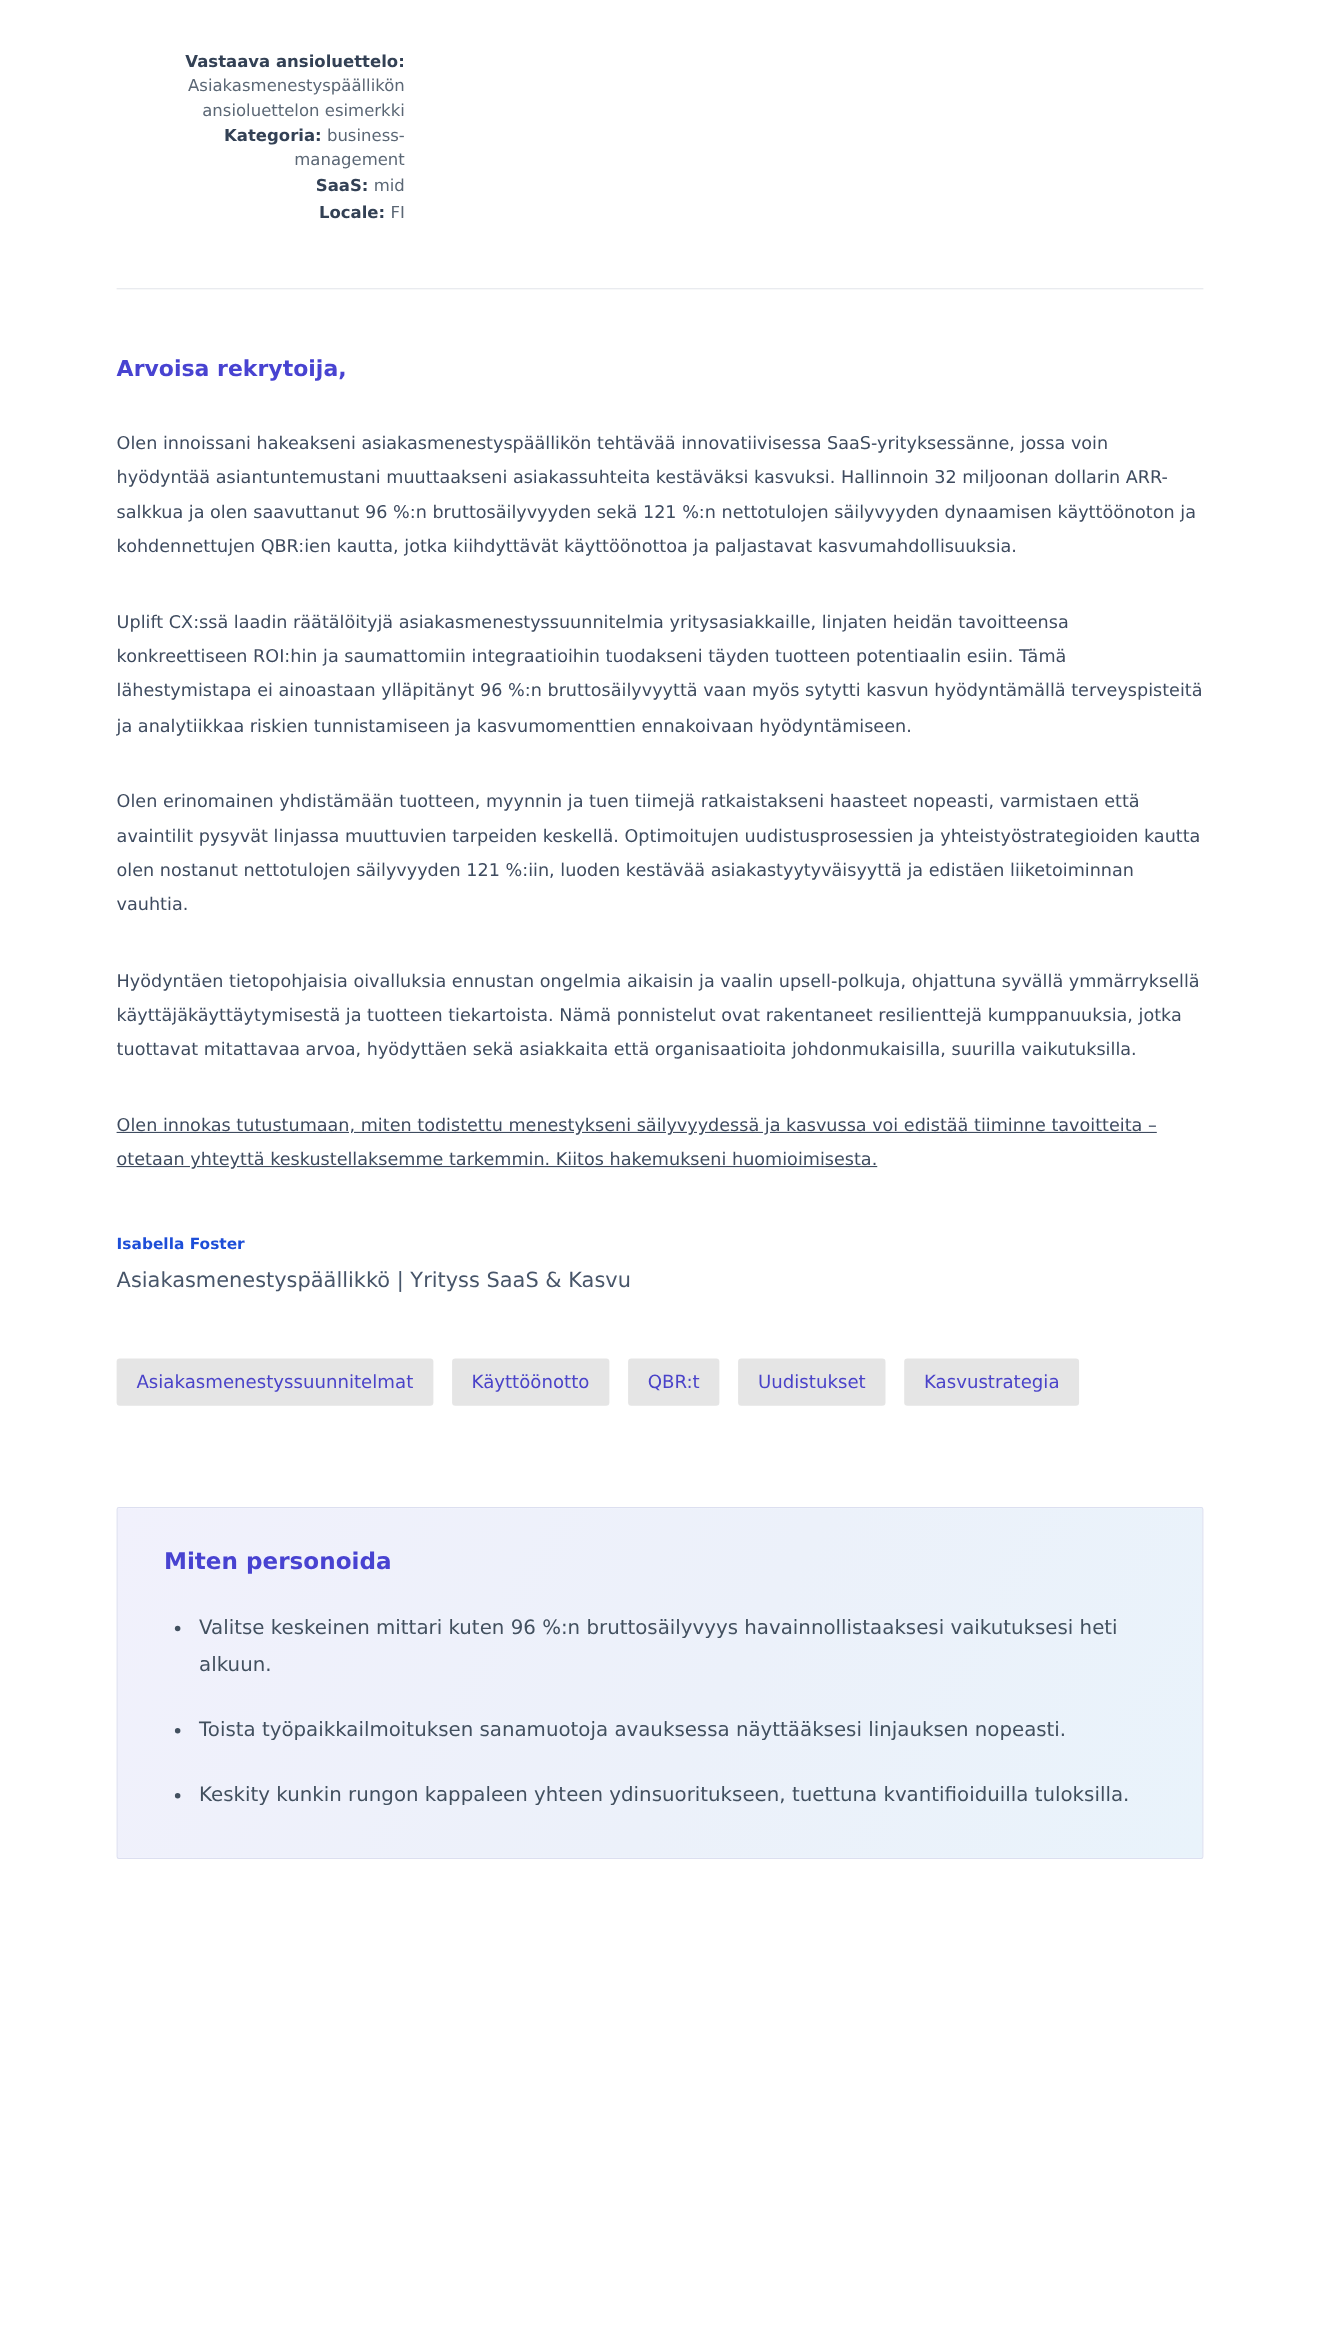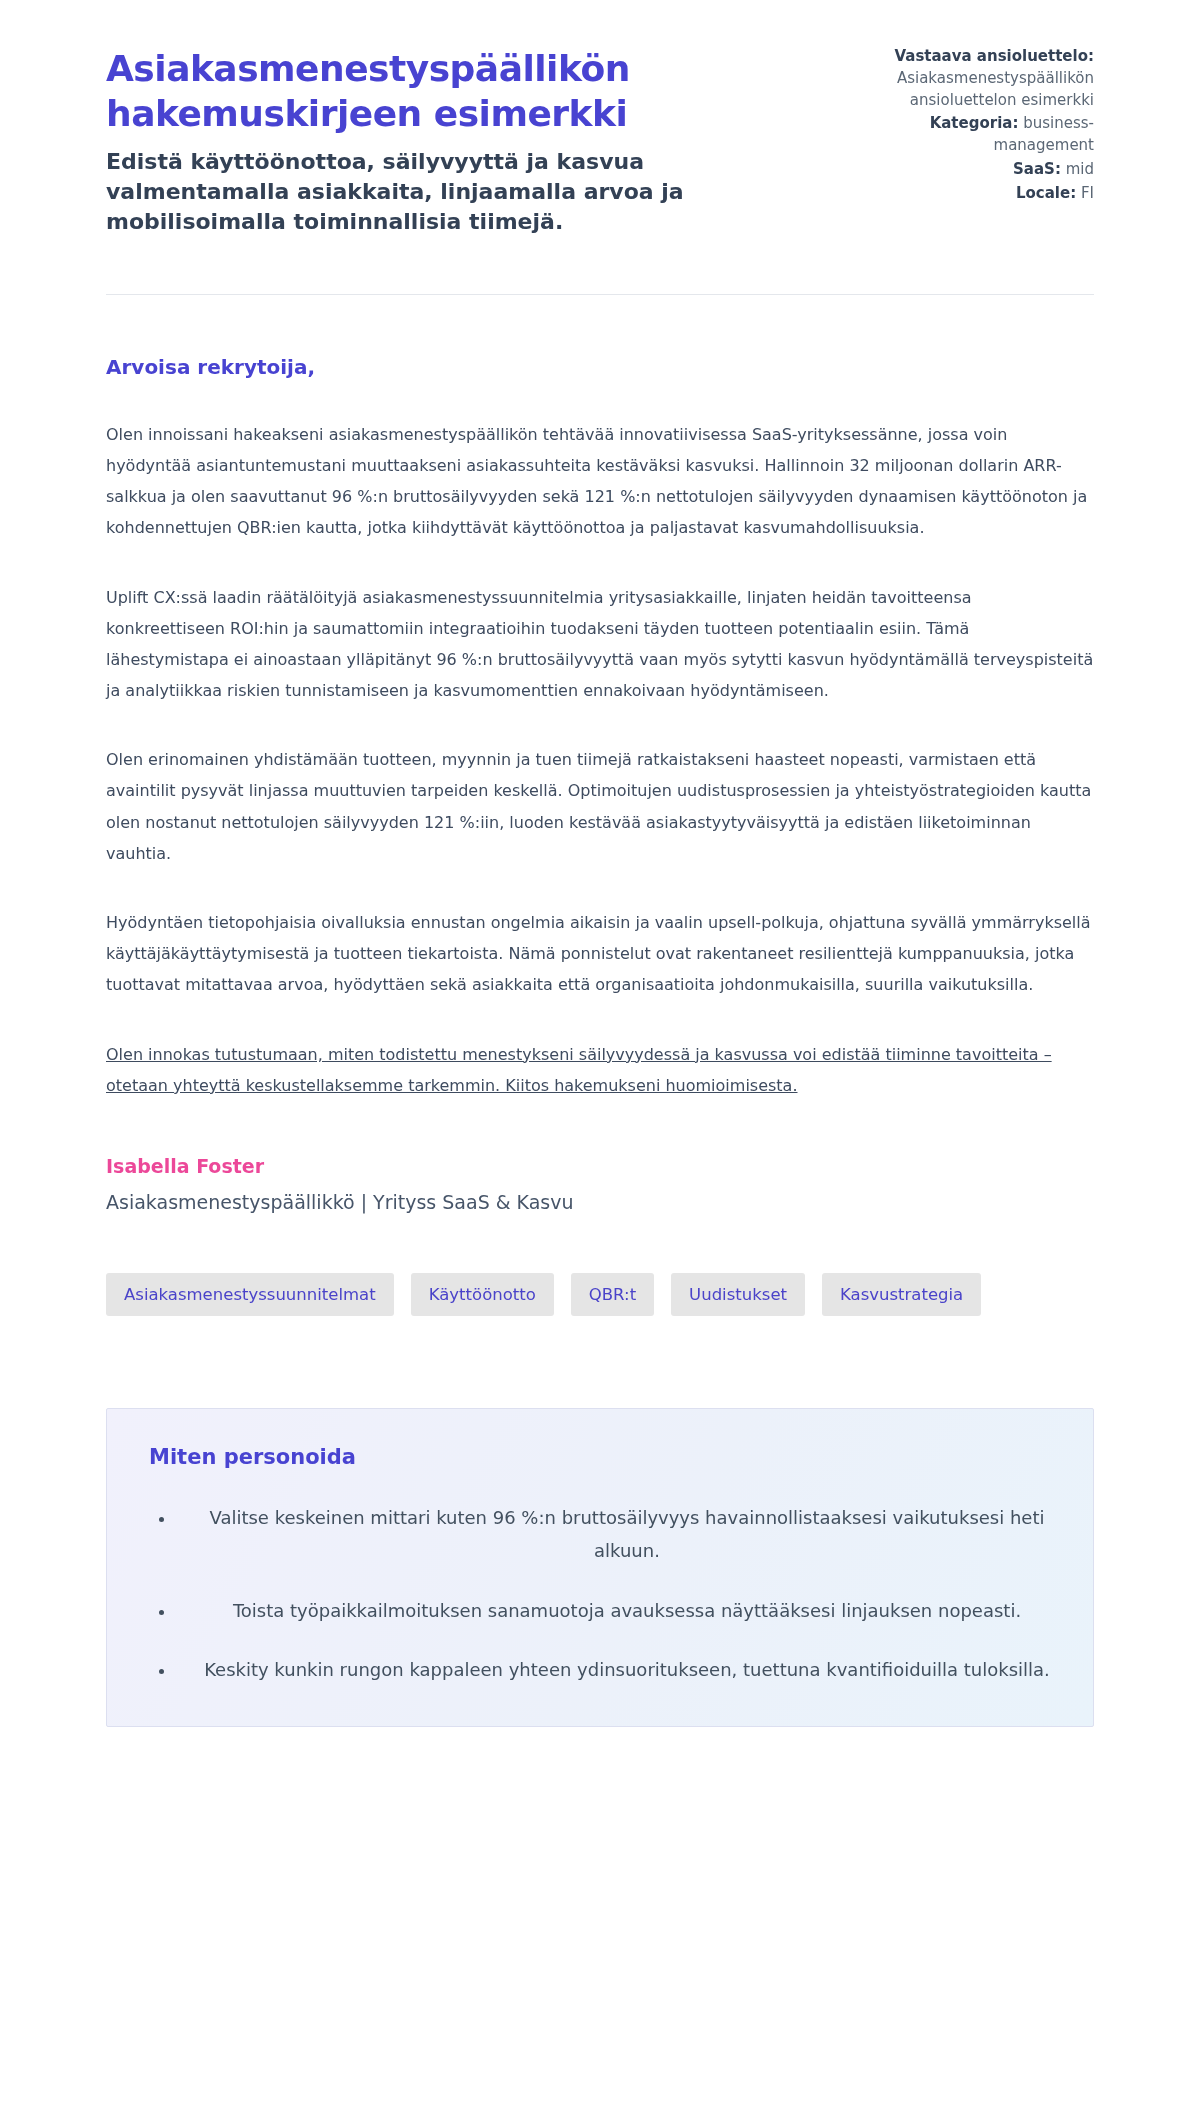--- a/index.html
+++ b/index.html
@@ -64,23 +64,23 @@
   .letter-body p {
     font-size: 16px;
     line-height: 1.95;
     color: #3e4b5f;
     margin-bottom: 38px;
   }
   .letter-body p:last-child { margin-bottom: 0; text-decoration: underline; }
 
   .signature { margin-top: 54px; }
   .signature-name {
-    font-size: 19px;
+    font-size: 14px;
     font-weight: bold;
-    color: #ec4899;
+    color: #1d4ed8;
   }
   .signature-role {
     margin-top: 14px;
     font-size: 19px;
     color: #475569;
   }
 
   
   .tags {
     margin-top: 60px;
@@ -115,35 +115,30 @@
     margin-top: 32px;
     padding-left: 26px;
     list-style: disc;
   }
   .tips-list li {
     font-size: 18px;
     line-height: 1.85;
     color: #42505f;
     margin-bottom: 26px;
     padding-left: 6px;
-    text-align: center;
   }
   .tips-list li::marker { color: #42505f; font-size: 15px; }
   .tips-list li:last-child { margin-bottom: 0; }
 </style>
 </head>
 <body>
 
 <div class="container">
 
   <div class="header">
-    <div class="header-left">
-      <h1 class="page-title">Asiakasmenestyspäällikön hakemuskirjeen esimerkki</h1>
-      <div class="page-subtitle">Edistä käyttöönottoa, säilyvyyttä ja kasvua valmentamalla asiakkaita, linjaamalla arvoa ja mobilisoimalla toiminnallisia tiimejä.</div>
-    </div>
     <div class="meta">
       <div class="meta-row">
         <span class="meta-label">Vastaava ansioluettelo:</span>
         <span>Asiakasmenestyspäällikön ansioluettelon esimerkki</span>
       </div>
       <div class="meta-row">
         <span class="meta-label">Kategoria:</span>
         <span>business-management</span>
       </div>
       <div class="meta-row">

